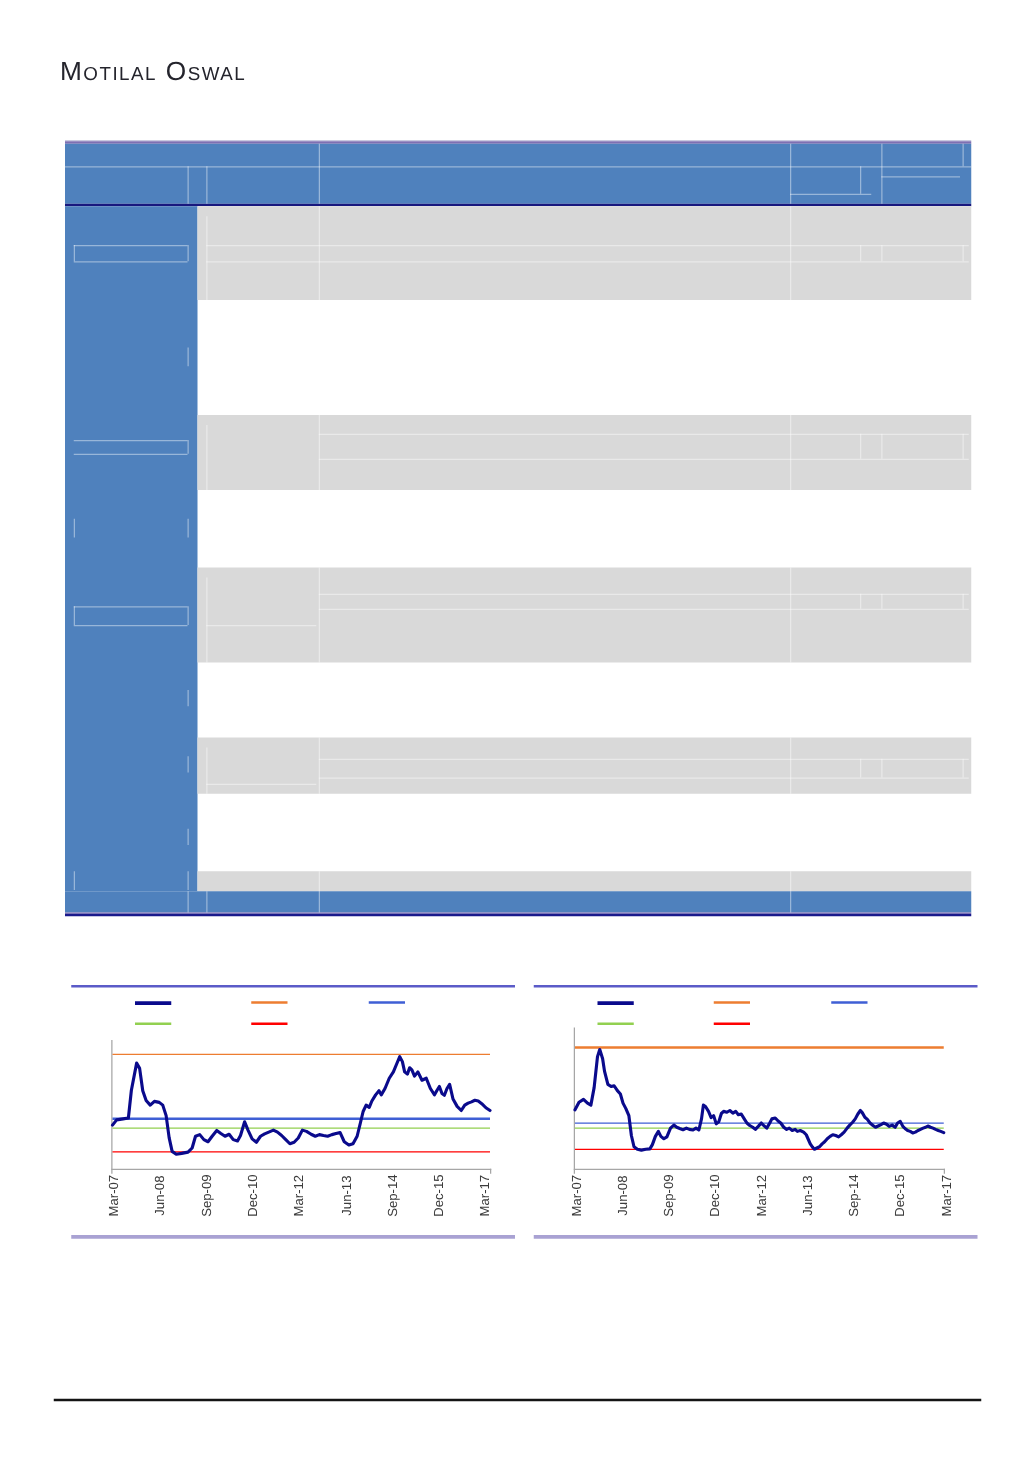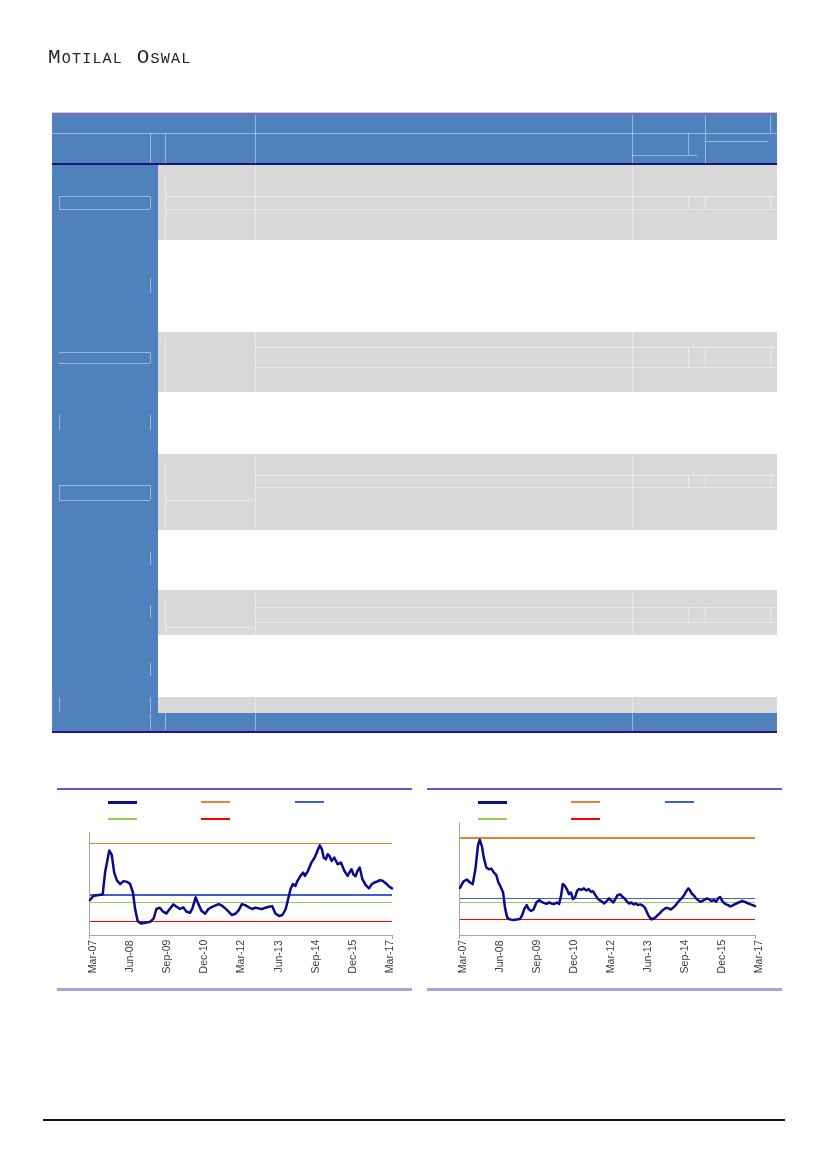--- a/index.html
+++ b/index.html
@@ -1,19 +1,19 @@
 <!DOCTYPE html>
 <html><head>
 <meta charset="utf-8">
 <style>
   html,body{margin:0;padding:0;background:#fff;}
   #page{position:relative;width:827px;height:1169px;background:#ffffff;overflow:hidden;
         font-family:"Liberation Sans",sans-serif;}
   .abs{position:absolute;}
-  #logo{position:absolute;left:48px;top:46px;font-family:Liberation Mono, monospace;
+  #logo{position:absolute;left:48px;top:46px;font-family:Liberation Sans, sans-serif;
         font-variant:small-caps;font-size:21px;letter-spacing:1.2px;color:#24242c;}
   .faint{position:absolute;background:rgba(255,255,255,0.42);}
   .tick-label{position:absolute;width:44px;height:13px;line-height:13px;text-align:center;
         font-size:10.5px;color:#3c3c3c;transform:rotate(-90deg);white-space:nowrap;
         font-family:"Liberation Sans",sans-serif;}
   .axis{position:absolute;background:#A6A6A6;}
   .legend-swatch{position:absolute;width:29px;}
   .ref-line{position:absolute;height:1.5px;}
 </style>
 </head>

